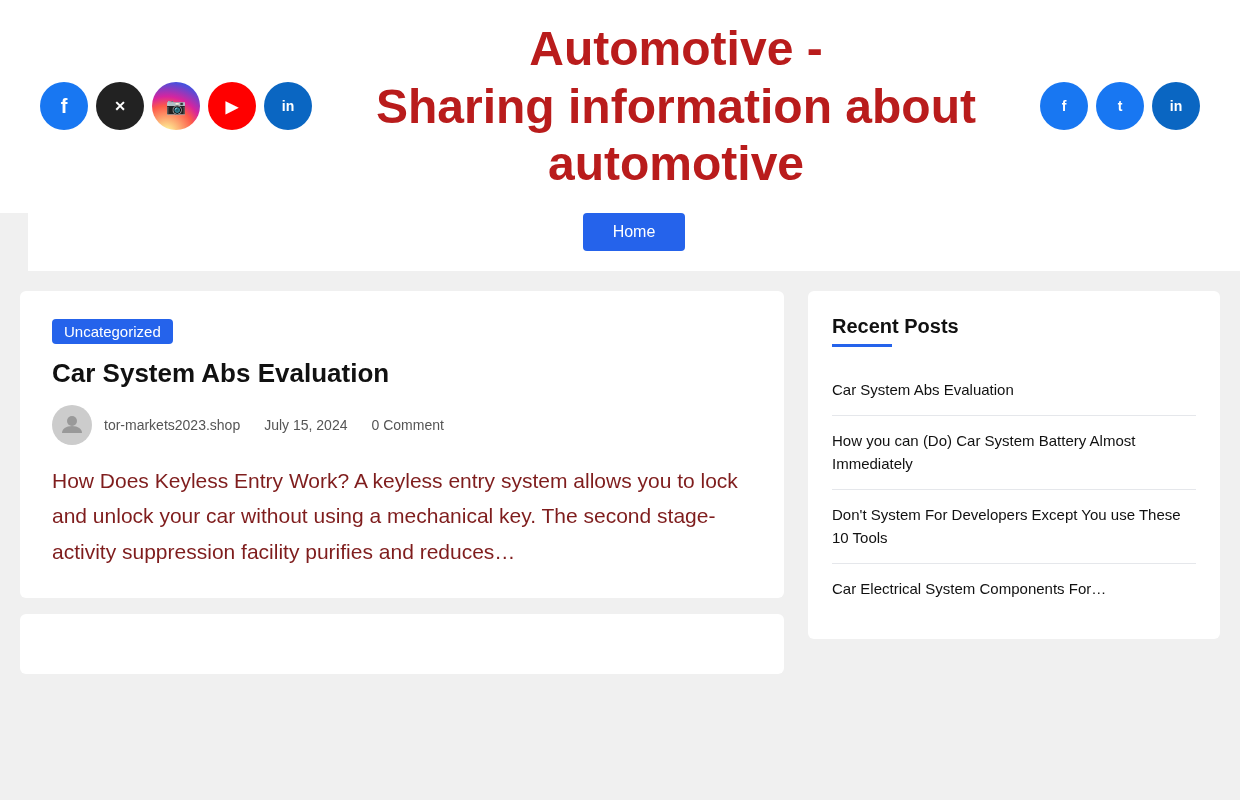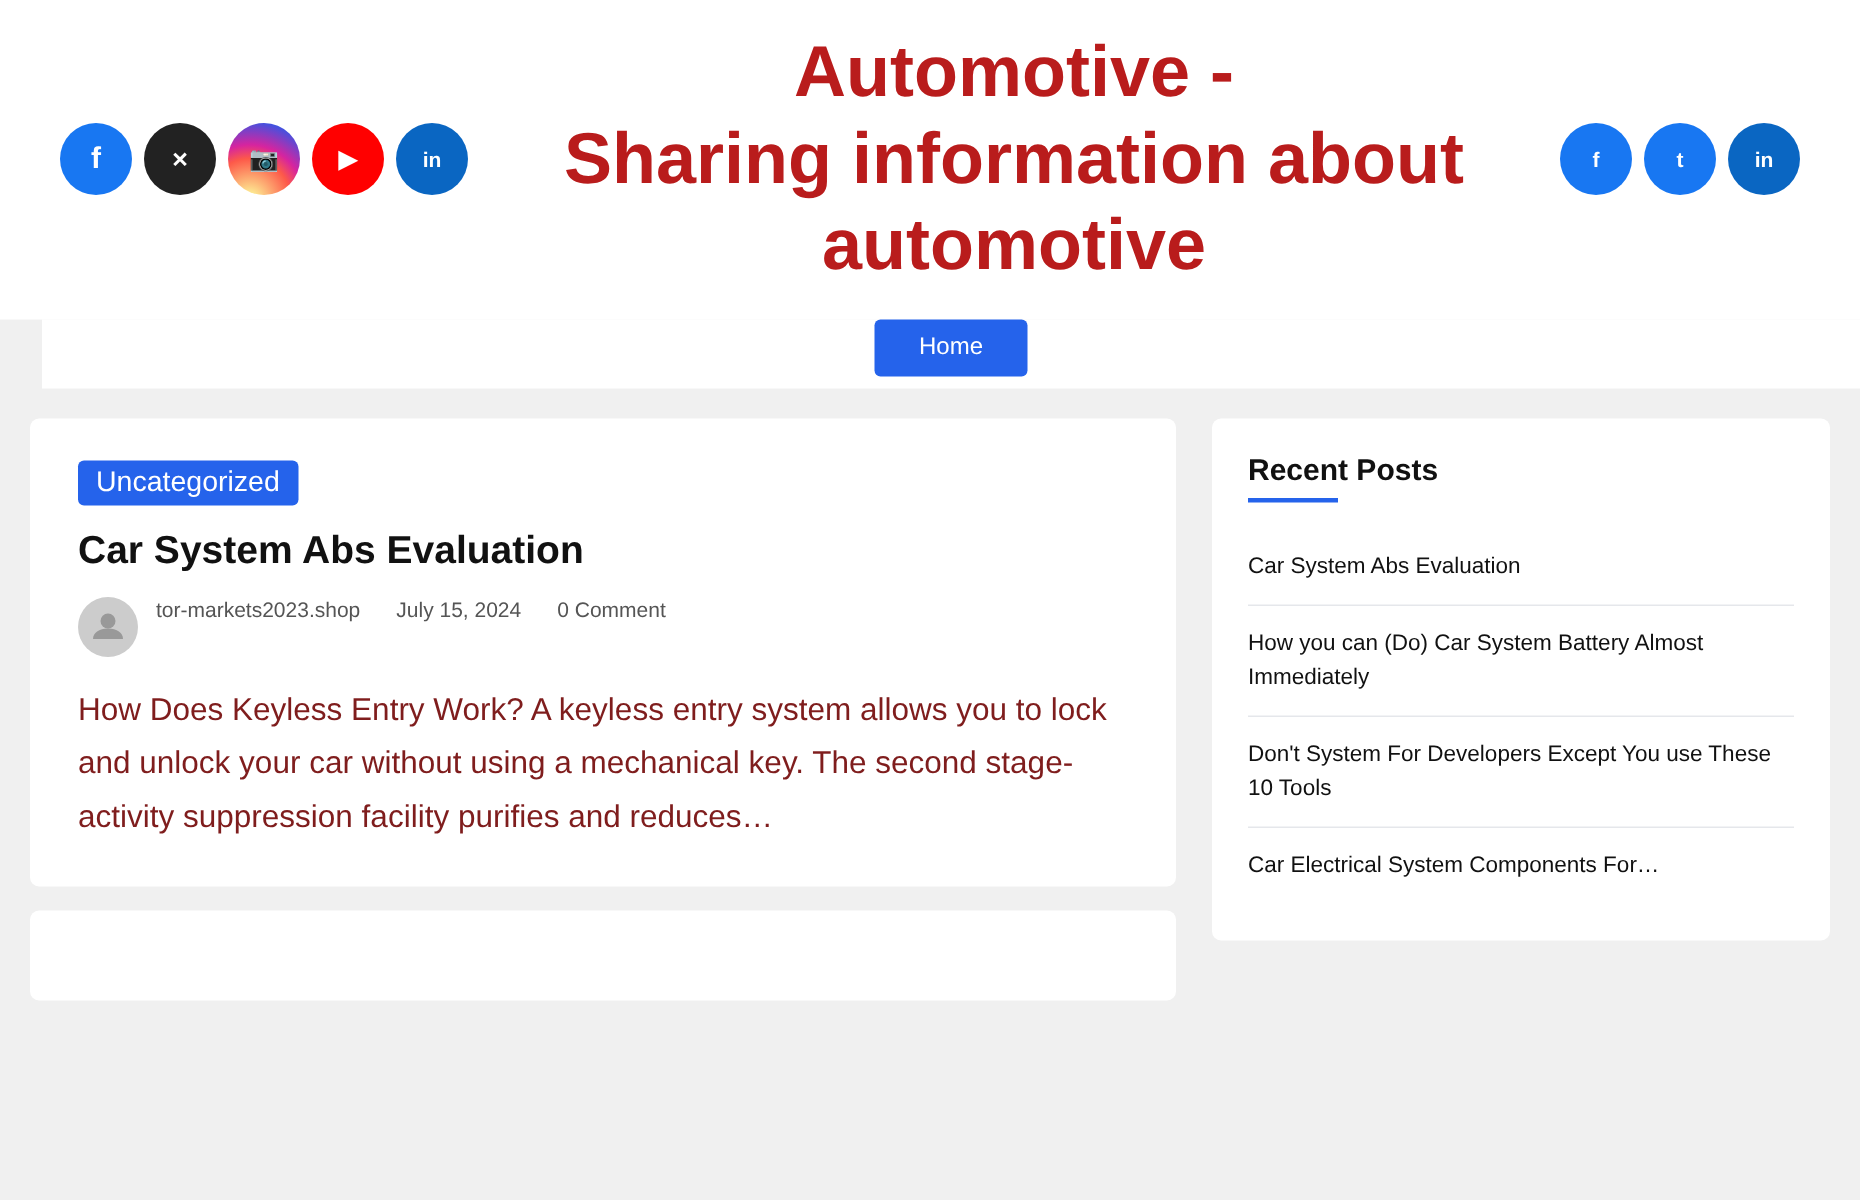--- a/index.html
+++ b/index.html
@@ -54,21 +54,21 @@
       font-weight: bold;
       color: #b91c1c;
       line-height: 1.2;
     }
 
     
     .nav {
       background: #fff;
       display: flex;
       justify-content: center;
-      padding: 0 0 8px 0;
+      padding: 0 0 20px 0;
       margin-left: 28px;
     }
     .nav a {
       background: #2563eb;
       color: #fff;
       padding: 10px 30px;
       text-decoration: none;
       font-size: 16px;
       border-radius: 4px;
       cursor: pointer;
@@ -94,34 +94,35 @@
     
     .article-card {
       background: #fff;
       border-radius: 6px;
       padding: 28px 32px;
     }
     .category-badge {
       display: inline-block;
       background: #2563eb;
       color: #fff;
-      font-size: 19px;
+      font-size: 15px;
       padding: 4px 12px;
       border-radius: 4px;
       margin-bottom: 14px;
       cursor: pointer;
     }
     .article-title {
       font-size: 26px;
       font-weight: bold;
       color: #111;
       margin-bottom: 16px;
     }
     .article-meta {
       display: flex;
+      align-items: center;
       gap: 12px;
       margin-bottom: 18px;
     }
     .author-avatar {
       width: 40px;
       height: 40px;
       border-radius: 50%;
       background: #ccc;
       display: flex;
       align-items: center;

